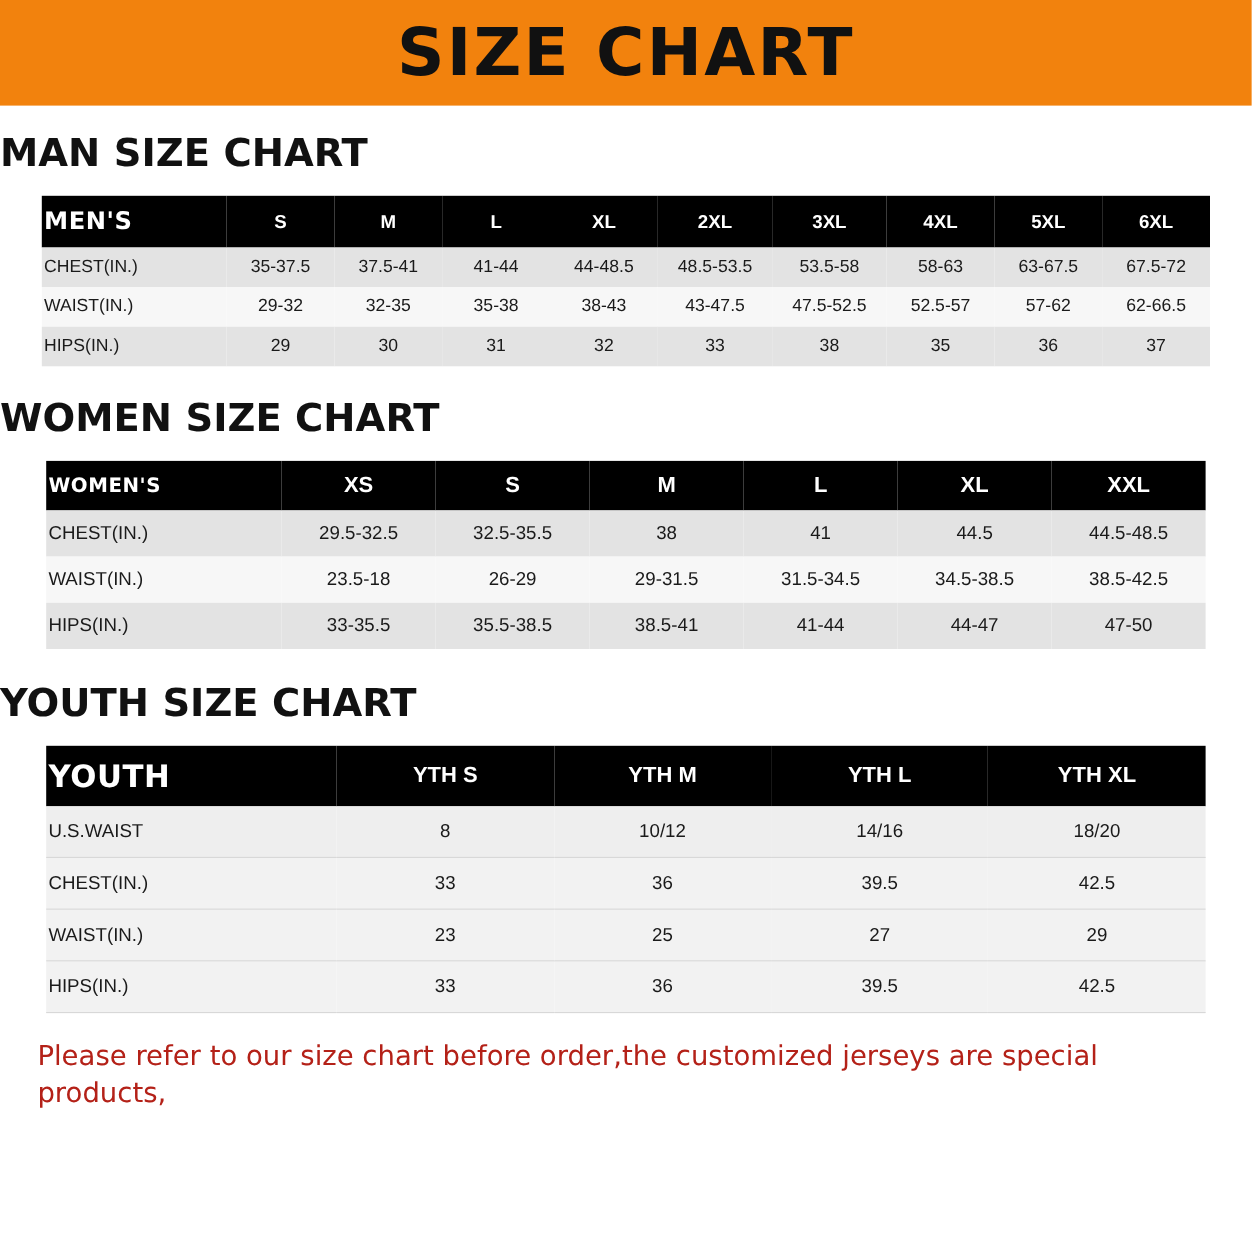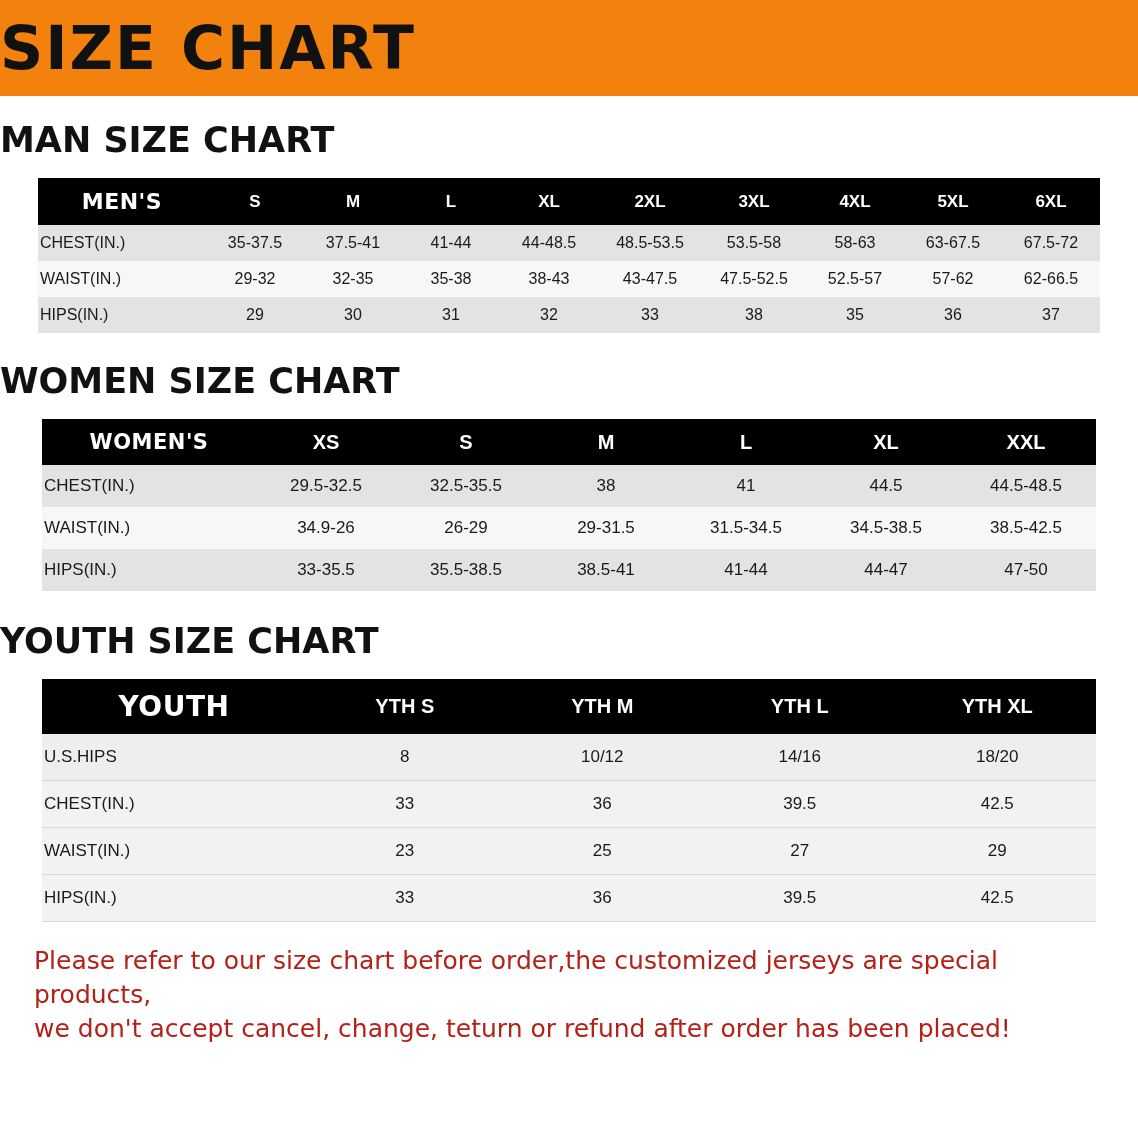--- a/index.html
+++ b/index.html
@@ -9,21 +9,21 @@
     height: 1132px;
     background: #ffffff;
     font-family: "Liberation Sans", sans-serif;
     overflow: hidden;
   }
   .banner {
     background: #f2820d;
     height: 96px;
     display: flex;
     align-items: center;
-    justify-content: flex-start;
+    justify-content: center;
   }
   .banner-title {
     font-family: "DejaVu Sans", sans-serif;
     font-weight: bold;
     font-size: 60px;
     letter-spacing: 2px;
     color: #111111;
     line-height: 1;
   }
   .section-title {
@@ -48,27 +48,27 @@
   thead tr { background: #000000; }
   thead th {
     color: #ffffff;
     font-weight: bold;
     padding: 11px 2px;
     text-align: center;
     font-size: 17px;
     font-family: "Liberation Sans", sans-serif;
   }
   thead th.rowhead {
-    text-align: center;
+    text-align: left;
     font-size: 22px;
     font-family: "DejaVu Sans", sans-serif;
     letter-spacing: 0.5px;
   }
   .tbl-women thead th { font-size: 20px; }
-  .tbl-women thead th.rowhead { font-size: 21px; margin-left: 38px; }
+  .tbl-women thead th.rowhead { font-size: 18px; margin-left: 38px; }
   .tbl-youth thead th { font-size: 20px; }
   .tbl-youth thead th.rowhead { font-size: 28px; }
 
   tbody td {
     text-align: center;
     font-size: 16px;
     color: #1a1a1a;
     padding: 9px 2px;
     font-family: "Liberation Sans", sans-serif;
   }
@@ -200,21 +200,21 @@
       <td class="rowlabel">CHEST(IN.)</td>
       <td>29.5-32.5</td>
       <td>32.5-35.5</td>
       <td>38</td>
       <td>41</td>
       <td>44.5</td>
       <td>44.5-48.5</td>
     </tr>
     <tr>
       <td class="rowlabel">WAIST(IN.)</td>
-      <td>34.9-26</td>
+      <td>23.5-18</td>
       <td>26-29</td>
       <td>29-31.5</td>
       <td>31.5-34.5</td>
       <td>34.5-38.5</td>
       <td>38.5-42.5</td>
     </tr>
     <tr>
       <td class="rowlabel">HIPS(IN.)</td>
       <td>33-35.5</td>
       <td>35.5-38.5</td>
@@ -240,21 +240,21 @@
     <tr>
       <th class="rowhead">YOUTH</th>
       <th>YTH S</th>
       <th>YTH M</th>
       <th>YTH L</th>
       <th>YTH XL</th>
     </tr>
   </thead>
   <tbody>
     <tr>
-      <td class="rowlabel">U.S.HIPS</td>
+      <td class="rowlabel">U.S.WAIST</td>
       <td>8</td>
       <td>10/12</td>
       <td>14/16</td>
       <td>18/20</td>
     </tr>
     <tr>
       <td class="rowlabel">CHEST(IN.)</td>
       <td>33</td>
       <td>36</td>
       <td>39.5</td>
@@ -272,14 +272,13 @@
       <td>33</td>
       <td>36</td>
       <td>39.5</td>
       <td>42.5</td>
     </tr>
   </tbody>
 </table>
 
 <div class="notice">
   <div>Please refer to our size chart before order,the customized jerseys are special products,</div>
-  <div>we don't accept cancel, change, teturn or refund after order has been placed!</div>
 </div>
 
 </body></html>

